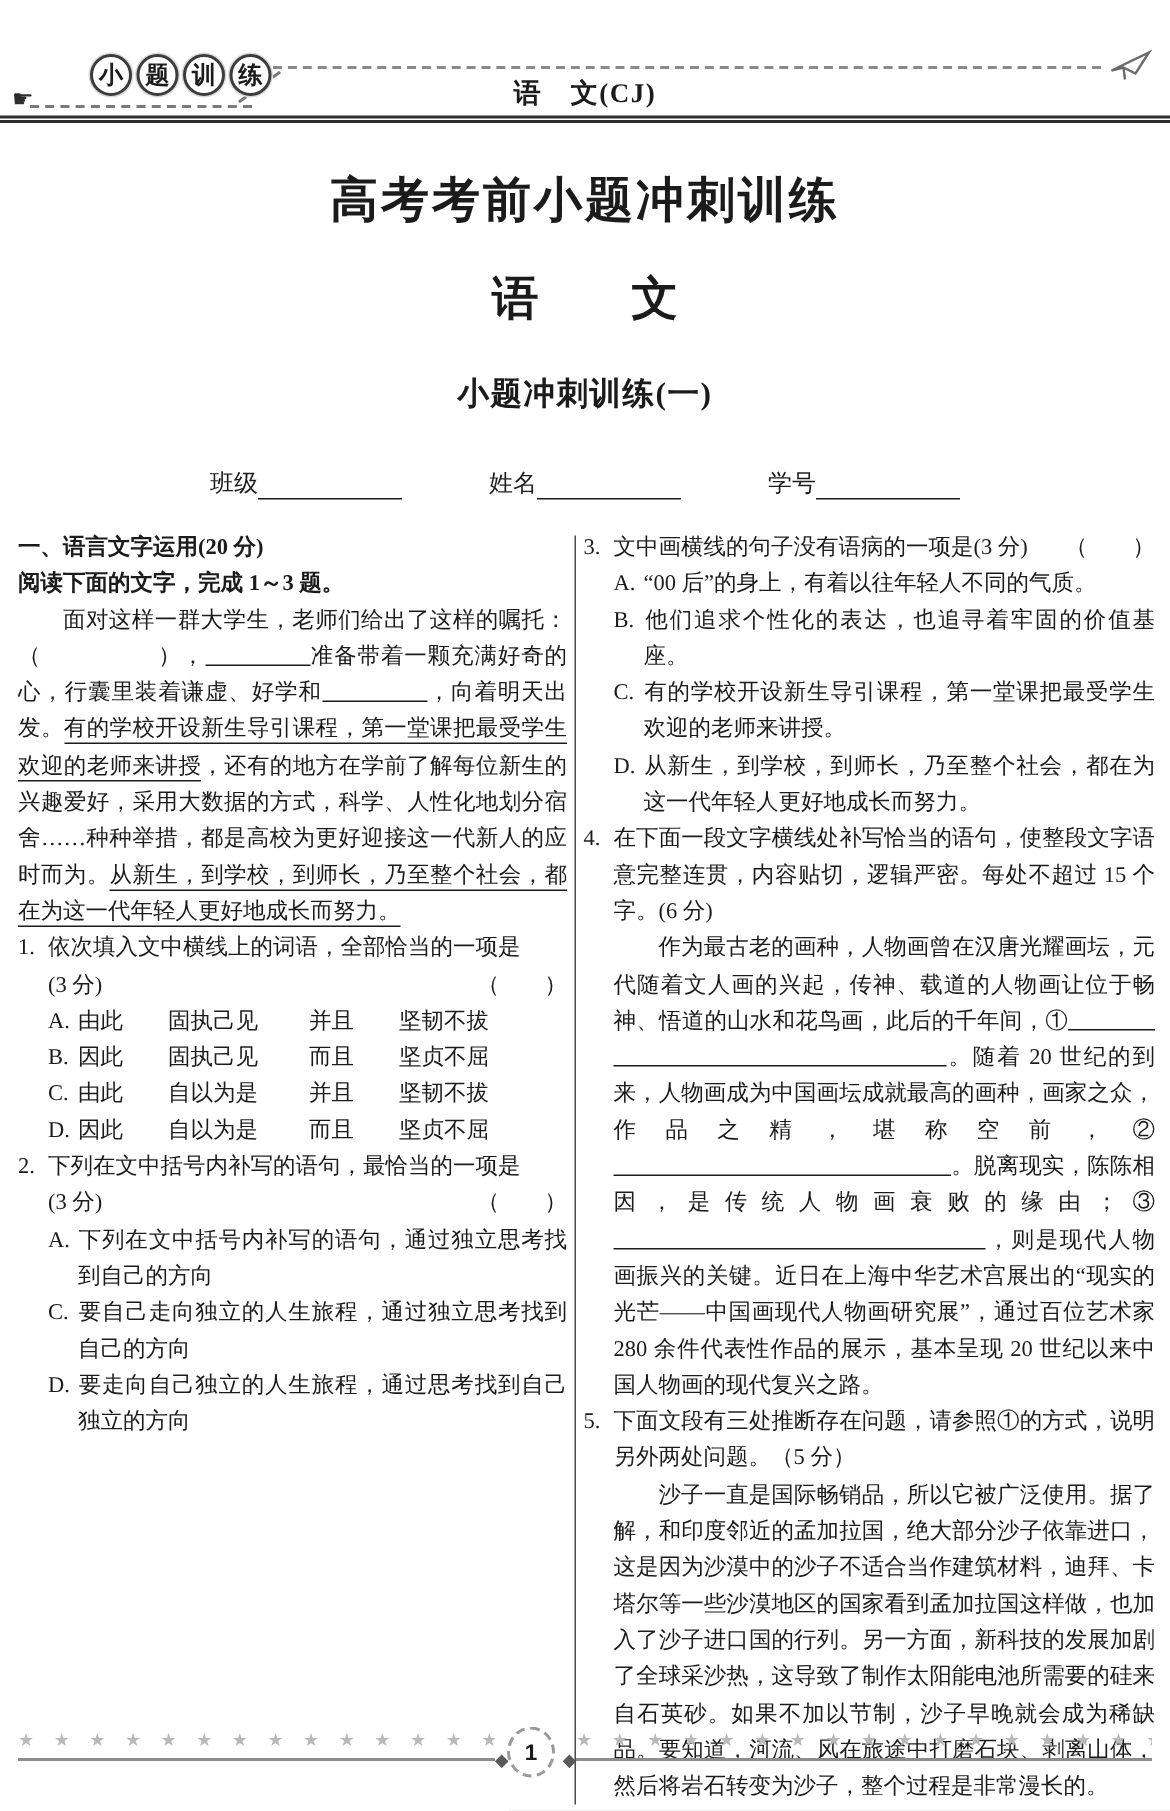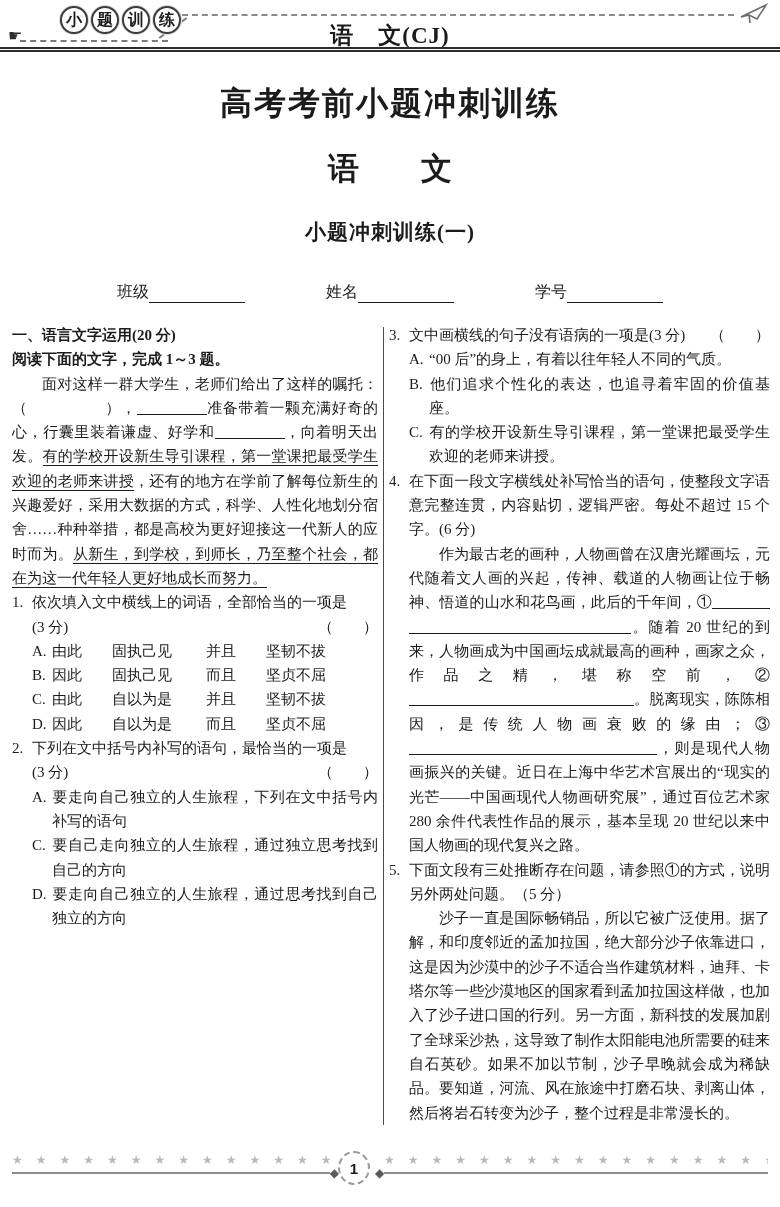--- a/index.html
+++ b/index.html
@@ -15,28 +15,28 @@
   .logo-circle {
     width:28px; height:28px; border:2px solid #3c3c3c; border-radius:50%;
     background:#fff; display:flex; align-items:center; justify-content:center;
     font-size:16px; font-weight:700; box-shadow:0 0 0 1px #d9d9d9;
   }
   .hand-icon { position:absolute; left:8px; top:26px; font-size:16px; color:#2e2e2e; }
   .dash-under-logo { position:absolute; left:20px; top:40px; width:148px; border-top:2px dashed #7a7a7a; }
   .dash-diag { position:absolute; left:156px; top:27px; width:34px; border-top:2px dashed #7a7a7a; transform:rotate(-36deg); }
   .dash-top { position:absolute; left:182px; top:14px; width:552px; border-top:2px dashed #8a8a8a; }
   .plane-icon { position:absolute; right:10px; top:2px; }
-  .subject-label { text-align:center; font-weight:700; font-size:23px; padding-top:20px; letter-spacing:1px; }
+  .subject-label { text-align:center; font-weight:700; font-size:18px; padding-top:20px; letter-spacing:1px;margin-top:30px; }
   .double-rule { position:absolute; left:0; right:0; top:47px; height:5px; border-top:2px solid #2c2c2c; border-bottom:2px solid #2c2c2c; }
   
   .main-title { text-align:center; font-size:32px; font-weight:700; letter-spacing:2px; margin-top:26px; }
   .subject-title { text-align:center; font-size:31px; font-weight:700; margin-top:22px; }
   .section-title { text-align:center; font-size:21px; font-weight:700; margin-top:28px; letter-spacing:1px; }
   
-  .student-info { display:flex; justify-content:center; gap:81px; margin-top:36px; font-size:16px; }
+  .student-info { display:flex; justify-content:center; gap:58px; margin-top:36px; font-size:16px; }
   .si-item { display:flex; align-items:flex-end; }
   .si-blank { display:inline-block; width:96px; border-bottom:1px solid #1b1b1b; height:17px; }
   
   .columns { display:flex; align-items:stretch; margin-top:20px; padding:0 8px;justify-content:center; }
   .col { font-size:15px; line-height:24.3px; text-align:justify; }
   .col-left  { width:370px; padding-left:4px; }
   .col-divider { width:1px; background:#4a4a4a; margin:4px 5px 0 5px; }
   .col-right { flex:1; padding-right:2px; }
   .bold { font-weight:700; }
   .para { text-indent:2em; }
@@ -161,38 +161,39 @@
 
       <div>
         <div class="q-stem">
           <span class="q-num">2.</span><span>下列在文中括号内补写的语句，最恰当的一项是</span>
         </div>
         <div class="q-score">
           <span>(3 分)</span>
           <span>（　　）</span>
         </div>
         <div>
-            <div class="opt"><span class="opt-label">A.</span><span class="opt-text">要走向自己独立的人生旅程，下列在文中括号内补写的语句</span></div>
+            <div class="opt"><span class="opt-label">A.</span><span class="opt-text">下列在文中括号内补写的语句，通过独立思考找到自己的方向</span></div>
             <div class="opt"><span class="opt-label">C.</span><span class="opt-text">要自己走向独立的人生旅程，通过独立思考找到自己的方向</span></div>
             <div class="opt"><span class="opt-label">D.</span><span class="opt-text">要走向自己独立的人生旅程，通过思考找到自己独立的方向</span></div>
           </div>
       </div>
     </div>
 
     <div class="col-divider"></div>
 
     <div class="col col-right">
       <div>
         <div class="q-stem">
           <span class="fr">（　　）</span><span class="q-num">3.</span><span>文中画横线的句子没有语病的一项是(3 分)</span>
         </div>
         <div>
             <div class="opt"><span class="opt-label">A.</span><span class="opt-text">“00 后”的身上，有着以往年轻人不同的气质。</span></div>
             <div class="opt"><span class="opt-label">B.</span><span class="opt-text">他们追求个性化的表达，也追寻着牢固的价值基座。</span></div>
             <div class="opt"><span class="opt-label">C.</span><span class="opt-text">有的学校开设新生导引课程，第一堂课把最受学生欢迎的老师来讲授。</span></div>
+            <div class="opt"><span class="opt-label">D.</span><span class="opt-text">从新生，到学校，到师长，乃至整个社会，都在为这一代年轻人更好地成长而努力。</span></div>
           </div>
       </div>
 
       <div>
         <div class="q-stem">
           <span class="q-num">4.</span><span>在下面一段文字横线处补写恰当的语句，使整段文字语意完整连贯，内容贴切，逻辑严密。每处不超过 15 个字。(6 分)</span>
         </div>
         <div class="q-body">
           <p class="para q-passage">作为最古老的画种，人物画曾在汉唐光耀画坛，元代随着文人画的兴起，传神、载道的人物画让位于畅神、悟道的山水和花鸟画，此后的千年间，①<span class="blank" style="width: 58px;"></span><span class="blank" style="width: 222px;"></span>。随着 20 世纪的到来，人物画成为中国画坛成就最高的画种，画家之众，作品之精，堪称空前，②<span class="blank" style="width: 225px;"></span>。脱离现实，陈陈相因，是传统人物画衰败的缘由；③<span class="blank" style="width: 248px;"></span>，则是现代人物画振兴的关键。近日在上海中华艺术宫展出的“现实的光芒——中国画现代人物画研究展”，通过百位艺术家 280 余件代表性作品的展示，基本呈现 20 世纪以来中国人物画的现代复兴之路。</p>
         </div>

